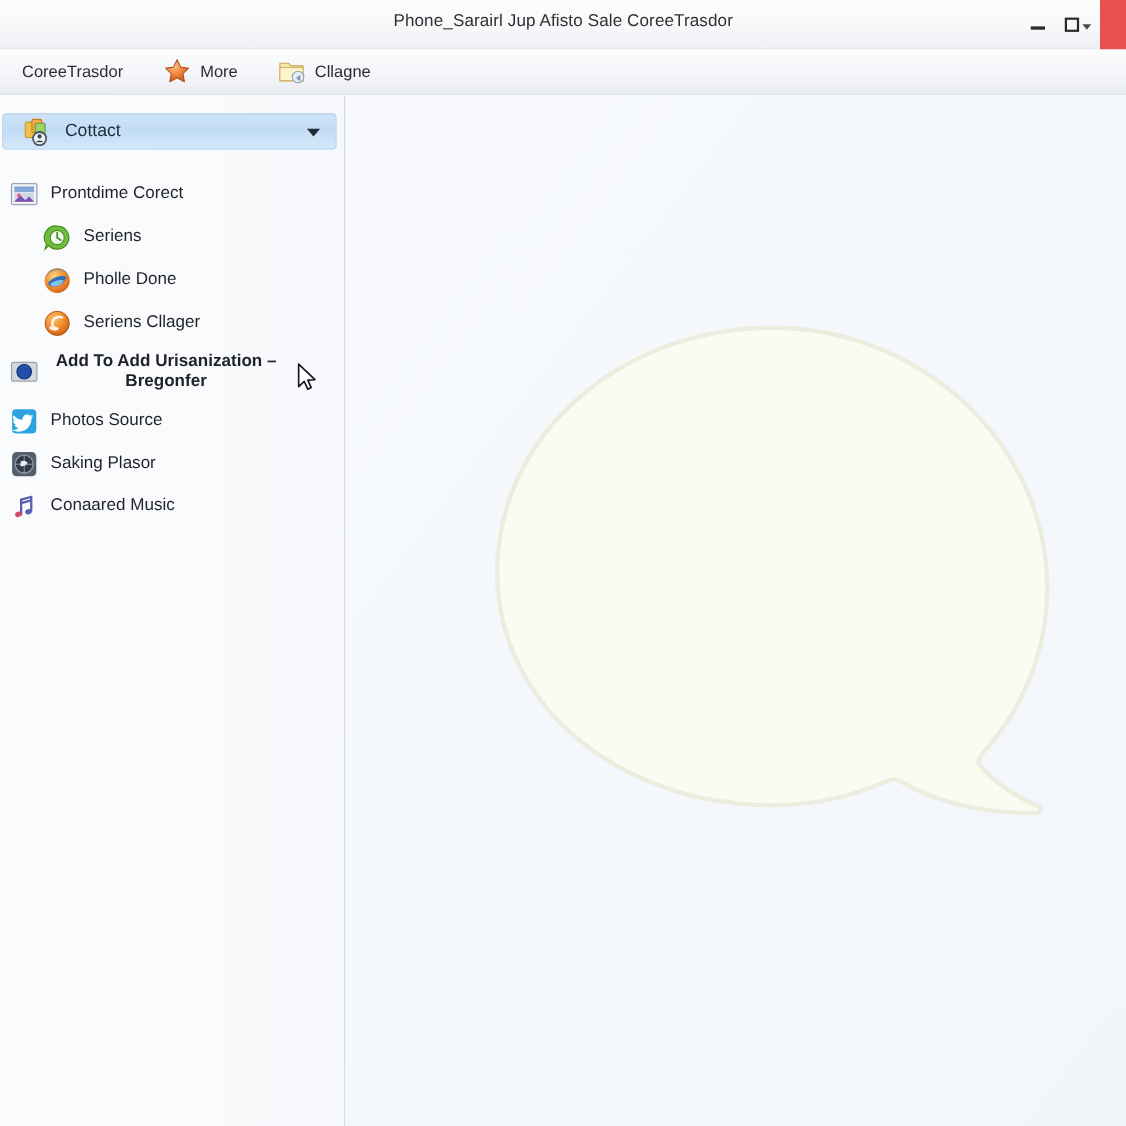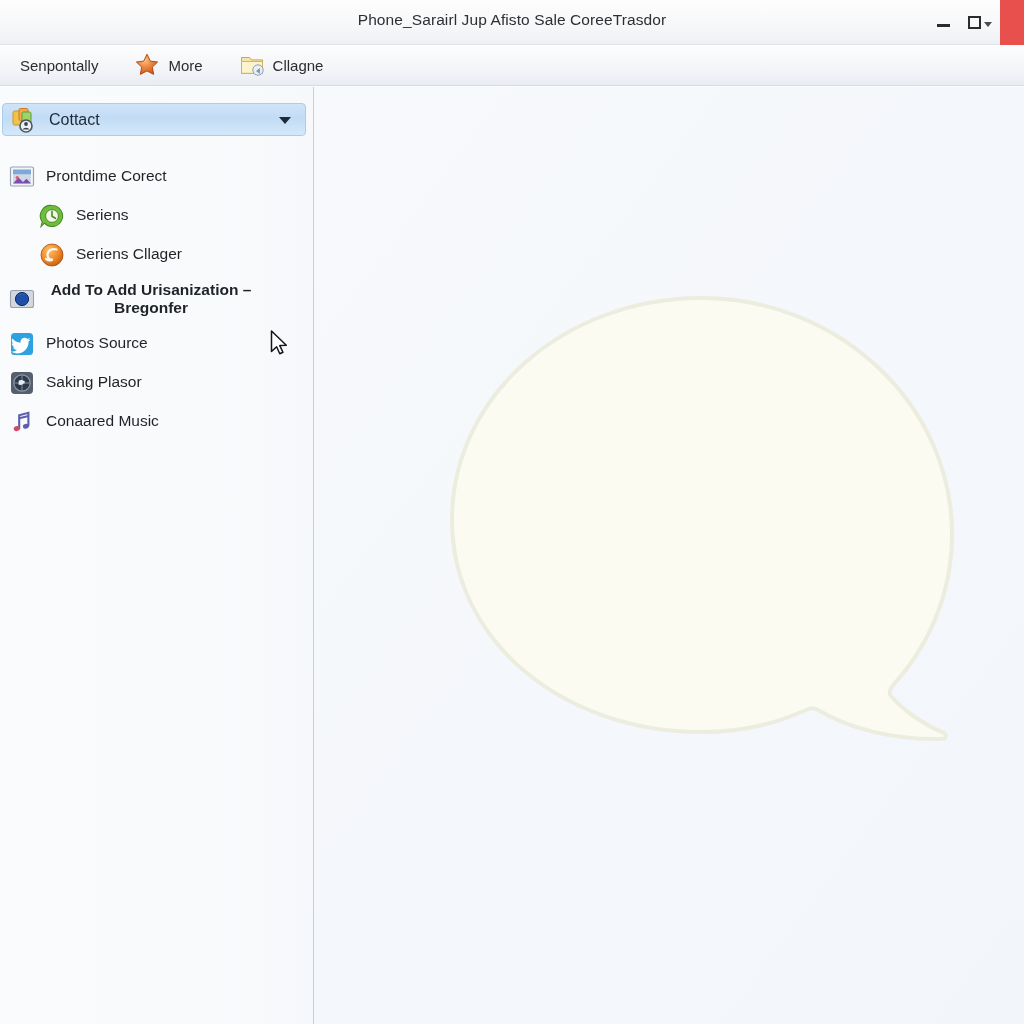--- a/index.html
+++ b/index.html
@@ -155,21 +155,21 @@
     position: absolute;
     left: 2px; top: 16px;
     width: 304px;
     height: 33px;
     border-radius: 4px;
     background: linear-gradient(to bottom, #cfe4f8 0%, #c2dcf5 45%, #d4e8fa 100%);
     border: 1px solid #a9cdee;
     box-sizing: border-box;
     display: flex;
     align-items: center;
-    padding-left: 6px;
+    padding-left: 16px;
   }
   .sb-header-label {
     font-size: 16px;
     color: #1d2a38;
     margin-left: 10px;
     font-family: "Liberation Sans", sans-serif;
   }
   .sb-header-caret {
     position: absolute;
     right: 14px;
@@ -251,21 +251,21 @@
       <div class="close-btn"></div>
     </div>
   </div>
 
   <div class="toolbar">
 
     <div class="tb-item">
       <span class="tb-icon">
         
       </span>
-      <span class="tb-label">Senpontally</span>
+      <span class="tb-label">CoreeTrasdor</span>
     </div>
 
     <div class="tb-item" style="margin-left:26px;">
       <span class="tb-icon icon-star">
         <svg width="26" height="26" viewBox="0 0 26 26">
           <defs>
             <radialGradient id="starg" cx="40%" cy="30%" r="75%">
               <stop offset="0%" stop-color="#f7c08a"></stop>
               <stop offset="45%" stop-color="#ef8840"></stop>
               <stop offset="100%" stop-color="#c9541a"></stop>
@@ -330,20 +330,38 @@
           <span class="sb-row-icon">
             <svg class="ico" viewBox="0 0 28 28">
               <path d="M14 3.5 a10.5 10.5 0 1 1 -7.6 17.7 l-3.4 3.3 l1.2 -4.6 A10.5 10.5 0 0 1 14 3.5 z" fill="#6fbd3e" stroke="#4a8c22" stroke-width="1.1"></path>
               <circle cx="14" cy="14" r="6.4" fill="#f2f9ec" stroke="#4a8c22" stroke-width="1"></circle>
               <path d="M14 9.4 v4.8 l3.4 2.1" fill="none" stroke="#4a8c22" stroke-width="1.6" stroke-linecap="round"></path>
             </svg>
           </span>
           <span class="sb-row-label">Seriens</span>
         </div>
 
+        <div class="sb-row indent">
+          <span class="sb-row-icon">
+            <svg class="ico" viewBox="0 0 28 28">
+              <defs>
+                <radialGradient id="fxg" cx="40%" cy="35%" r="75%">
+                  <stop offset="0%" stop-color="#ffd98a"></stop>
+                  <stop offset="55%" stop-color="#f08a2e"></stop>
+                  <stop offset="100%" stop-color="#c95a12"></stop>
+                </radialGradient>
+              </defs>
+              <circle cx="14" cy="14" r="11.4" fill="url(#fxg)"></circle>
+              <path d="M3.2 12.5 a11.4 11.4 0 0 1 21 -3.2 a12 12 0 0 0 -21 3.2 z" fill="#3e8ed0"></path>
+              <path d="M5.5 16.5 c4.5 -5.5 11 -7.5 17 -6 c-2 6.5 -8.5 10.5 -15 8.5 z" fill="#2f6fb5"></path>
+              <path d="M7.5 17 c4 -3 8.5 -4.2 12.5 -3.2 c-1.5 4.2 -6.5 6.5 -11.2 5.2 z" fill="#7fc3ef"></path>
+            </svg>
+          </span>
+          <span class="sb-row-label">Pholle Done</span>
+        </div>
 
         <div class="sb-row indent">
           <span class="sb-row-icon">
             <svg class="ico" viewBox="0 0 28 28">
               <defs>
                 <radialGradient id="swg" cx="38%" cy="30%" r="78%">
                   <stop offset="0%" stop-color="#ffc06a"></stop>
                   <stop offset="55%" stop-color="#f08a28"></stop>
                   <stop offset="100%" stop-color="#c25a10"></stop>
                 </radialGradient>

